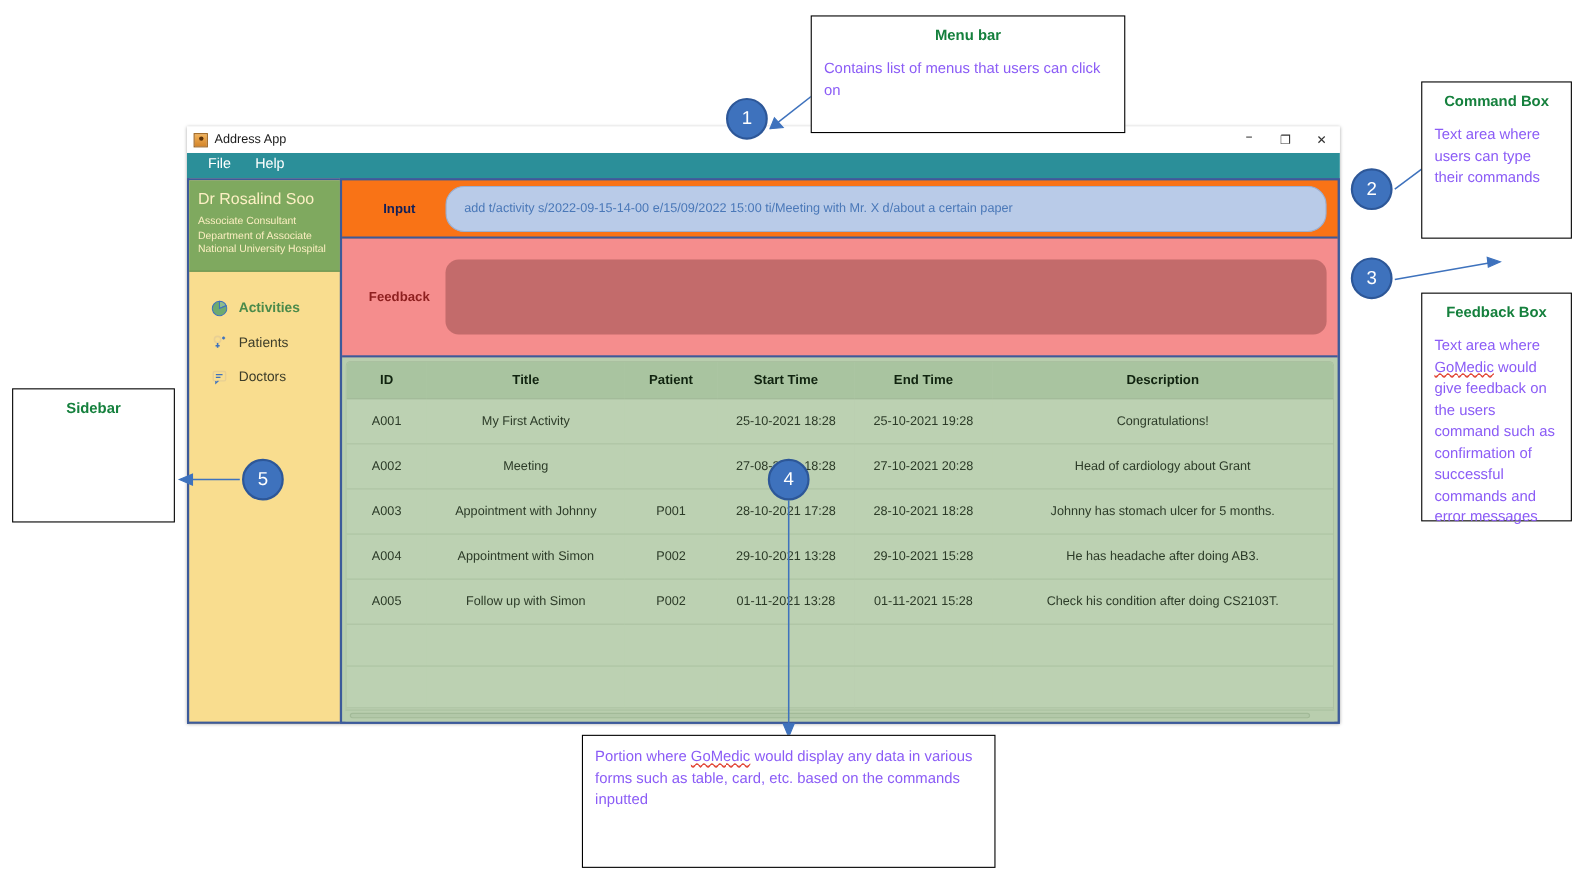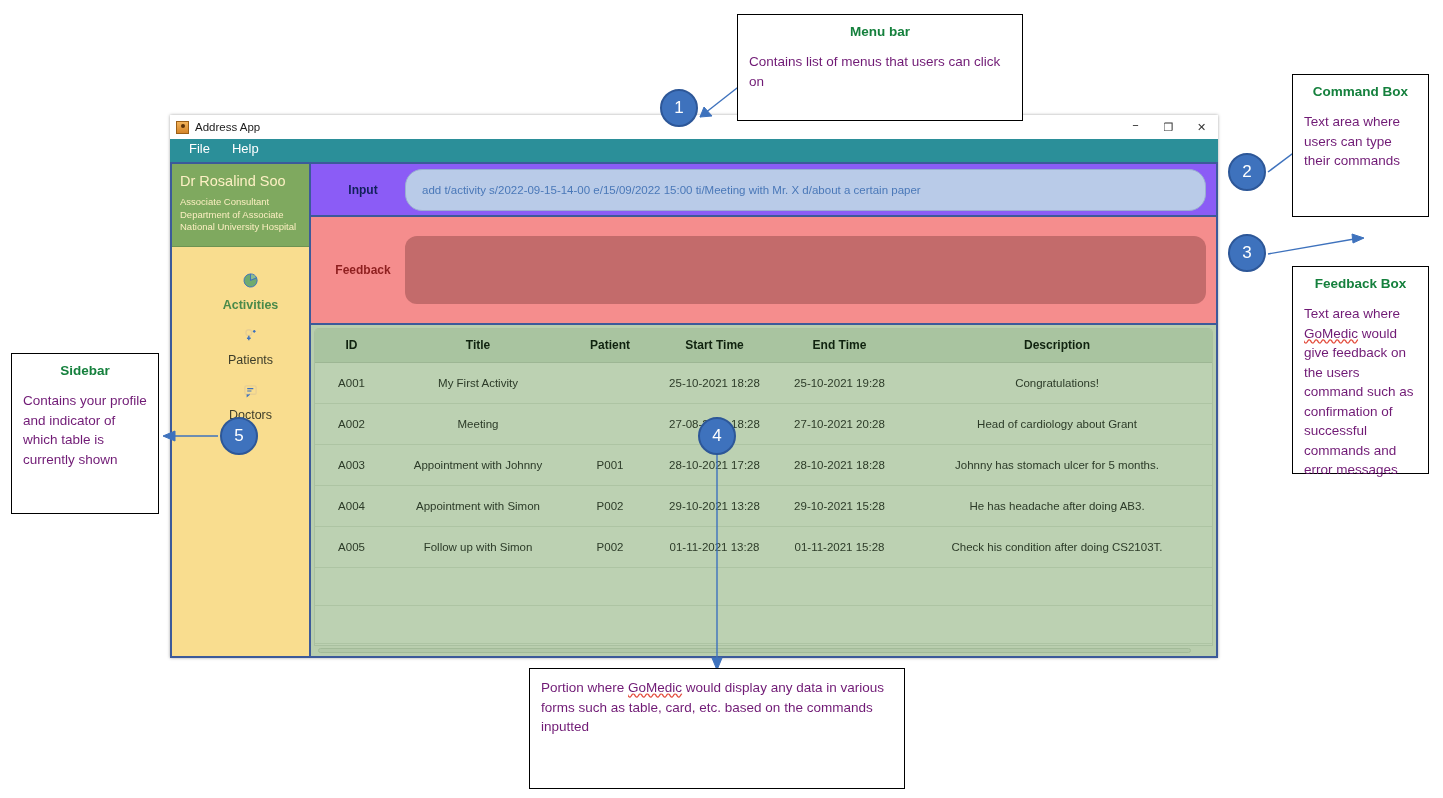--- a/index.html
+++ b/index.html
@@ -85,36 +85,36 @@
     margin-bottom: 7px;
   }
   .profile-line {
     font-size: 9.5px; color: #fbeec0;
     line-height: 12.5px;
   }
   #nav { padding-top: 18px; }
   .nav-item {
     display: flex; align-items: center;
     gap: 10px; padding: 8px 0 8px 20px;
-    font-size: 12.5px; color: #3d3d2a; flex-direction: column;
+    font-size: 12.5px; color: #3d3d2a;
   }
   .nav-item.active { color: #4a8a4a; font-weight: bold; }
   .nav-ico { width: 15px; height: 15px; flex: 0 0 15px; position: relative; }
 
   
   #right-side {
     flex: 1; display: flex; flex-direction: column;
     border: 2px solid #3c5a9a; border-left: 2px solid #3c5a9a;
   }
   .panel-row {
     display: flex; align-items: center;
     padding: 0 10px;
   }
   #input-panel {
-    background: #8b5cf6; height: 53px;
+    background: #f97316; height: 53px;
     border-bottom: 2px solid #3c5a9a;
   }
   #feedback-panel {
     background: #f58d8d; height: 108px;
     border-bottom: 2px solid #3c5a9a;
   }
   .panel-label {
     width: 84px; text-align: center;
     font-size: 12px; font-weight: bold;
     flex: 0 0 84px;
@@ -189,21 +189,21 @@
     border: 1.6px solid #000000;
     padding: 9px 11px;
     z-index: 20;
   }
   .callout-title {
     font-size: 13.5px; font-weight: bold;
     text-align: center; color: #15803d;
     margin-bottom: 13px;
   }
   .callout-body {
-    font-size: 13.5px; color: #701a75;
+    font-size: 13.5px; color: #8b5cf6;
     line-height: 19.5px;
   }
   .sp { text-decoration: underline wavy #e24a3a; text-decoration-skip-ink: none; }
 
   .badge {
     position: absolute;
     width: 38px; height: 38px;
     border-radius: 50%;
     background: #3e72bd;
     border: 2px solid #2d5798;
@@ -410,23 +410,22 @@
   <div class="callout-body">Text area where users can type their commands</div>
 </div>
 
 <div class="callout" style="left:1292px; top:266px; width:137px; height:208px;">
   <div class="callout-title">Feedback Box</div>
   <div class="callout-body">
     <span>Text area where </span><span class="sp">GoMedic</span><span> would give feedback on the users command such as confirmation of successful commands and error messages</span>
   </div>
 </div>
 
-<div class="callout" style="left:11px; top:353px; width:148px; height:161px;">
+<div class="callout" style="left:11px; top:353px; width:148px; height:122px;">
   <div class="callout-title">Sidebar</div>
-  <div class="callout-body">Contains your profile and indicator of which table is currently shown</div>
 </div>
 
 <div class="callout" style="left:529px; top:668px; width:376px; height:121px;">
   <div class="callout-body">
     <span>Portion where </span><span class="sp">GoMedic</span><span> would display any data in various forms such as table, card, etc. based on the commands inputted</span>
   </div>
 </div>
 
 <div class="badge" style="left:660px; top:89px;">1</div>
 <div class="badge" style="left:1228px; top:153px;">2</div>

